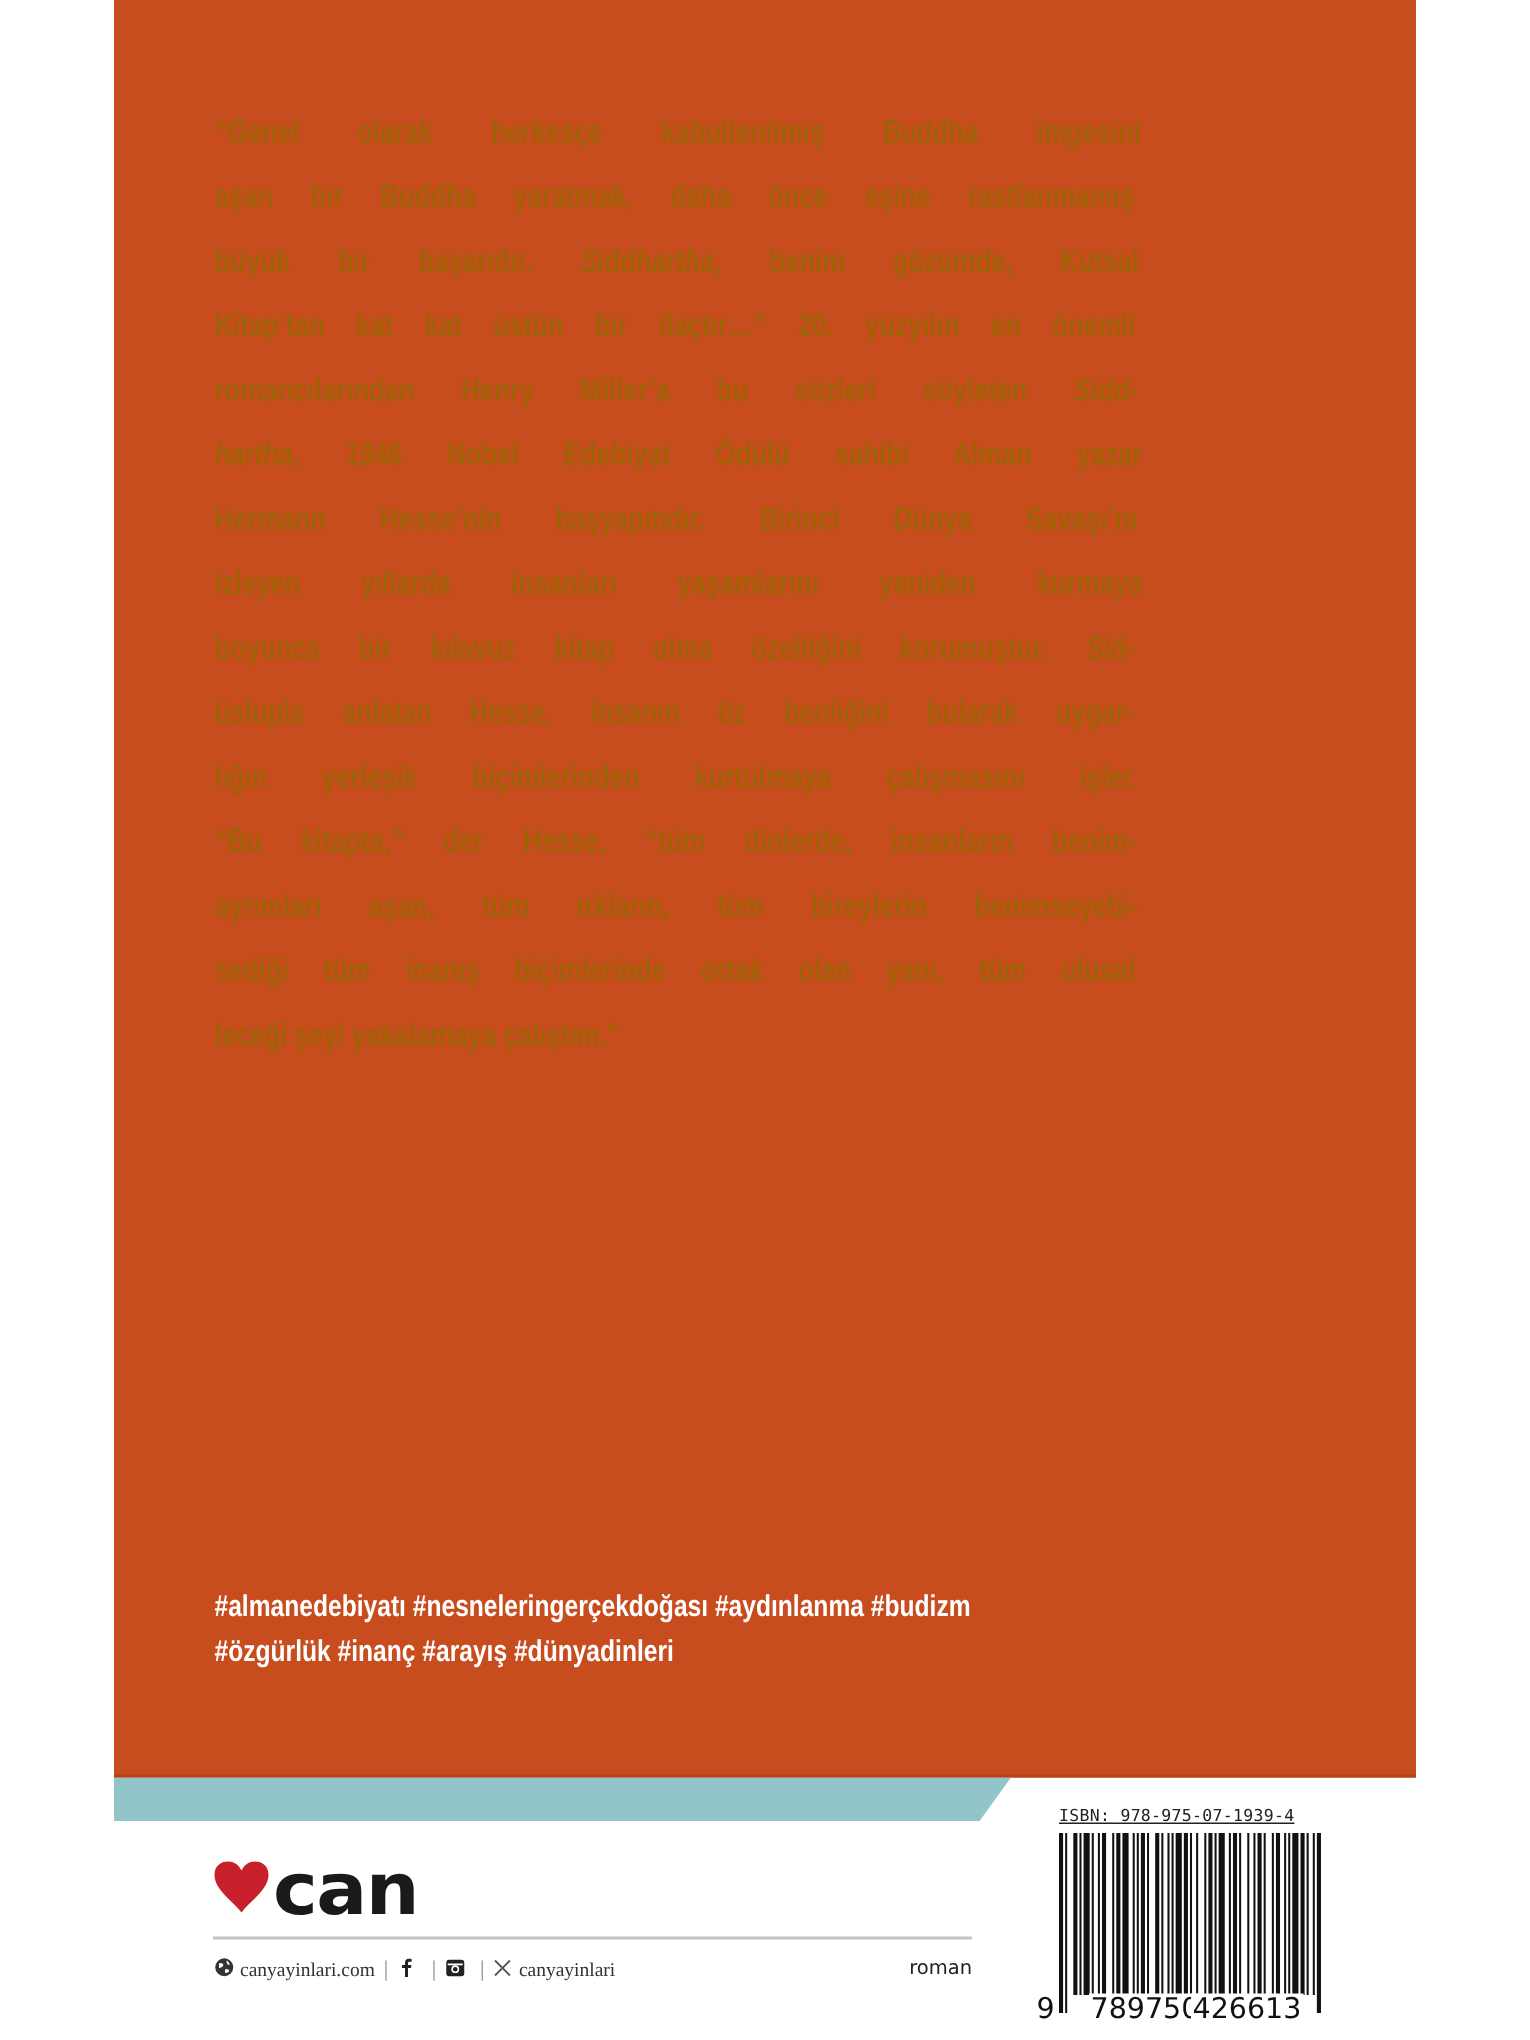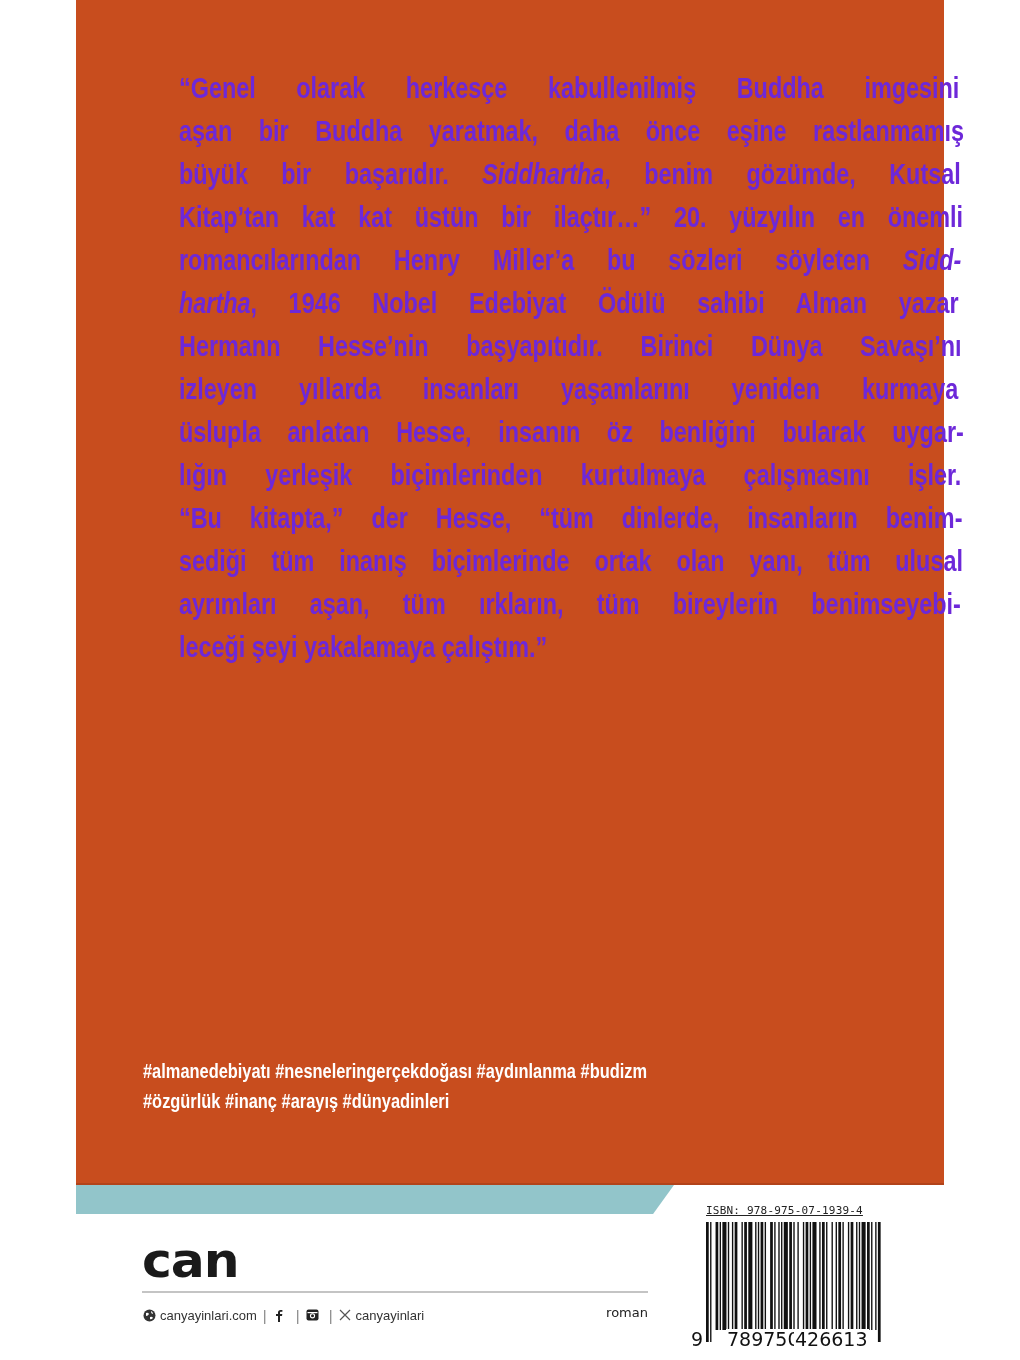--- a/index.html
+++ b/index.html
@@ -14,56 +14,55 @@
   }
   .cover-panel::after {
     content: ""; position: absolute; left: 0; right: 0; bottom: 0; height: 2px;
     background: #b2431a;
   }
   .blurb {
     position: absolute; left: 143px; top: 66px; width: 699px;
   }
   .blurb-line {
     height: 43px; line-height: 43px;
-    color: #6d28d9; font-weight: bold; font-size: 30px;
+    color: #a16207; font-weight: bold; font-size: 22px;
     white-space: nowrap; overflow: visible;
     transform-origin: left center;
-    margin-left: 36px;
   }
   .blurb-line .inner {
     display: inline-block; transform-origin: left center;
   }
   .blurb-line em { font-style: italic; }
 
   .hashtags {
     position: absolute; left: 143px; top: 1056px; width: 700px;
     color: #ffffff; font-weight: bold; font-size: 20px; line-height: 30px;
   }
   .hashtag-line { white-space: nowrap; transform-origin: left center; transform: scaleX(0.82); }
 
   .teal-band {
     position: absolute; left: 76px; top: 1185px; width: 598px; height: 29px;
     background: #92C5CA;
     clip-path: polygon(0 0, 100% 0, 96.5% 100%, 0 100%);
   }
 
-  .logo { position: absolute; left: 142px; top: 1240px; height: 40px; display: flex; align-items: flex-start; flex-direction: column; }
+  .logo { position: absolute; left: 142px; top: 1240px; height: 40px; display: flex; align-items: flex-start; }
   .logo-heart { width: 38px; height: 36px; margin-right: 2px; }
   .logo-text {
     font-family: "DejaVu Sans", sans-serif; font-weight: bold; font-size: 48px;
     line-height: 40px; color: #1a1a1a; letter-spacing: -1px;
     transform: scaleX(1.05); transform-origin: left bottom;
   }
   .footer-rule {
     position: absolute; left: 142px; top: 1291px; width: 506px; height: 2px; background: #c4c4c4;
   }
   .footer-links {
     position: absolute; left: 143px; top: 1305px; height: 20px;
-    display: flex; align-items: center; font-size: 13px; color: #333;
-    font-family: Liberation Sans, sans-serif;
+    display: flex; align-items: flex-start; font-size: 13px; color: #333;
+    font-family: Liberation Serif, serif;
   }
   .footer-links .sep { margin: 0 6px; color: #888; font-size: 15px; }
   .footer-links .icon { display: inline-flex; width: 13px; height: 13px; align-items: center; justify-content: center; margin-right: 4px; }
   .genre {
     position: absolute; left: 600px; top: 1305px; width: 48px; text-align: right;
     font-size: 13px; font-weight: normal; color: #222; font-family: "DejaVu Sans", sans-serif;
   }
 
   .isbn-label {
     position: absolute; left: 706px; top: 1204px; font-family: "DejaVu Sans Mono", monospace;
@@ -83,25 +82,26 @@
 
 <div class="blurb" id="blurb">
     <div class="blurb-line"><span class="inner" style="word-spacing: 43.6901px; transform: scaleX(0.78);"><span>“Genel olarak herkesçe kabullenilmiş Buddha imgesini</span></span></div>
     <div class="blurb-line"><span class="inner" style="word-spacing: 25.6314px; transform: scaleX(0.78);"><span>aşan bir Buddha yaratmak, daha önce eşine rastlanmamış</span></span></div>
     <div class="blurb-line"><span class="inner" style="word-spacing: 34.5048px; transform: scaleX(0.78);"><span>büyük bir başarıdır. </span><em>Siddhartha</em><span>, benim gözümde, Kutsal</span></span></div>
     <div class="blurb-line"><span class="inner" style="word-spacing: 20.7515px; transform: scaleX(0.78);"><span>Kitap’tan kat kat üstün bir ilaçtır…” 20. yüzyılın en önemli</span></span></div>
     <div class="blurb-line"><span class="inner" style="word-spacing: 33.6116px; transform: scaleX(0.78);"><span>romancılarından Henry Miller’a bu sözleri söyleten </span><em>Sidd-</em></span></div>
     <div class="blurb-line"><span class="inner" style="word-spacing: 32.1782px; transform: scaleX(0.78);"><em>hartha</em><span>, 1946 Nobel Edebiyat Ödülü sahibi Alman yazar</span></span></div>
     <div class="blurb-line"><span class="inner" style="word-spacing: 39.937px; transform: scaleX(0.78);"><span>Hermann Hesse’nin başyapıtıdır. Birinci Dünya Savaşı’nı</span></span></div>
     <div class="blurb-line"><span class="inner" style="word-spacing: 45.4089px; transform: scaleX(0.78);"><span>izleyen yıllarda insanları yaşamlarını yeniden kurmaya</span></span></div>
+    <div class="blurb-line"><span class="inner" style="word-spacing: 26.6849px; transform: scaleX(0.78);"><span>boyunca bir kılavuz kitap olma özelliğini korumuştur. </span><em>Sid-</em></span></div>
     <div class="blurb-line"><span class="inner" style="word-spacing: 25.8546px; transform: scaleX(0.78);"><span>üslupla anlatan Hesse, insanın öz benliğini bularak uygar-</span></span></div>
     <div class="blurb-line"><span class="inner" style="word-spacing: 40.4995px; transform: scaleX(0.78);"><span>lığın yerleşik biçimlerinden kurtulmaya çalışmasını işler.</span></span></div>
     <div class="blurb-line"><span class="inner" style="word-spacing: 27.5064px; transform: scaleX(0.78);"><span>“Bu kitapta,” der Hesse, “tüm dinlerde, insanların benim-</span></span></div>
+    <div class="blurb-line"><span class="inner" style="word-spacing: 34.2418px; transform: scaleX(0.78);"><span>ayrımları aşan, tüm ırkların, tüm bireylerin benimseyebi-</span></span></div>
     <div class="blurb-line"><span class="inner" style="word-spacing: 23.527px; transform: scaleX(0.78);"><span>sediği tüm inanış biçimlerinde ortak olan yanı, tüm ulusal</span></span></div>
-    <div class="blurb-line"><span class="inner" style="word-spacing: 34.2418px; transform: scaleX(0.78);"><span>ayrımları aşan, tüm ırkların, tüm bireylerin benimseyebi-</span></span></div>
     <div class="blurb-line"><span class="inner" style="transform: scaleX(0.78);"><span>leceği şeyi yakalamaya çalıştım.”</span></span></div>
   </div>
 
 <div class="hashtags">
   <div class="hashtag-line">#almanedebiyatı #nesneleringerçekdoğası #aydınlanma #budizm</div>
   <div class="hashtag-line">#özgürlük #inanç #arayış #dünyadinleri</div>
 </div>
 
 <div class="teal-band"></div>
 

